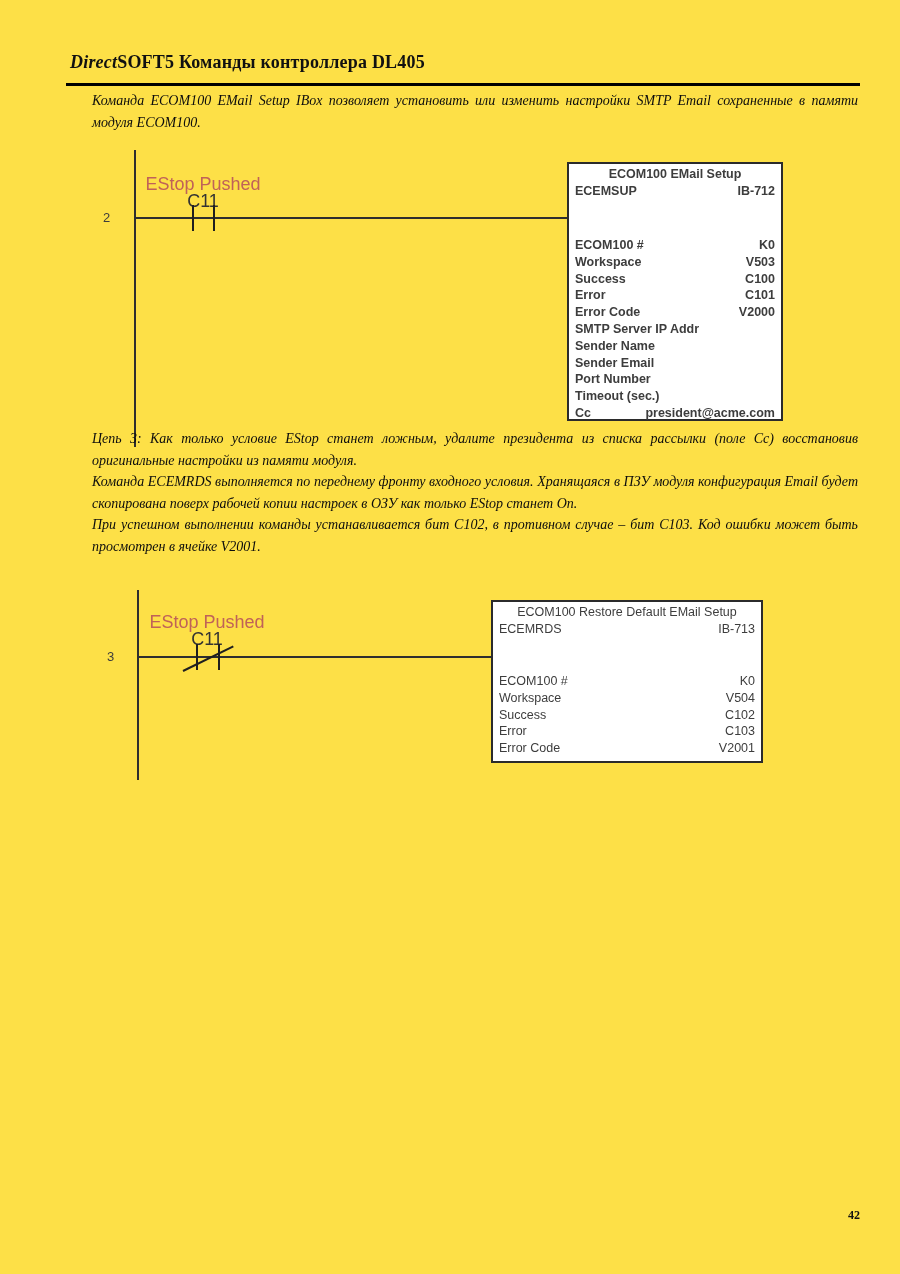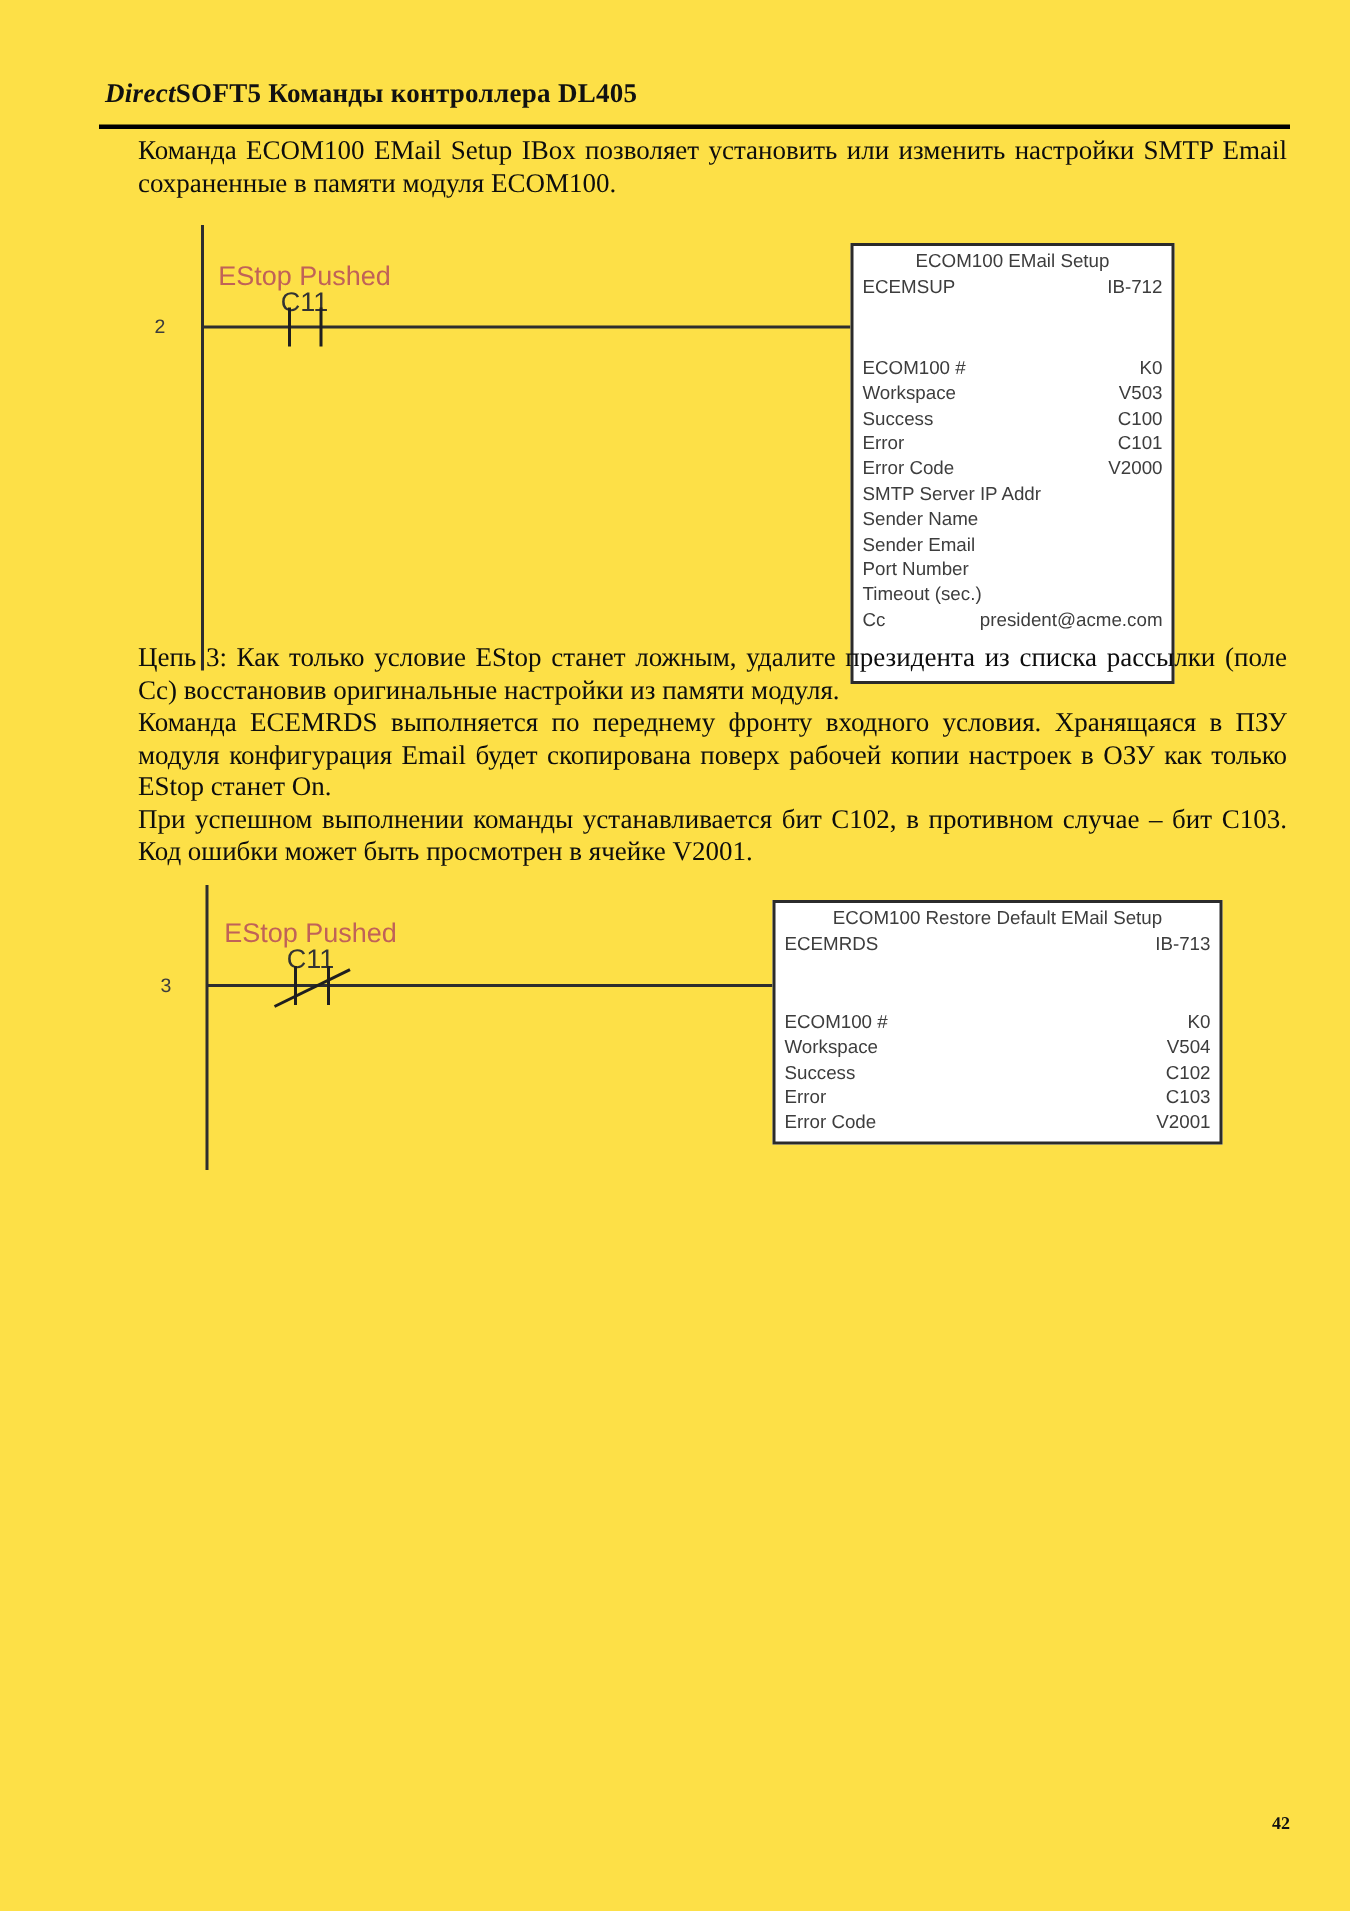--- a/index.html
+++ b/index.html
@@ -13,21 +13,21 @@
     position:absolute;left:70px;top:52px;
     font-size:18px;font-weight:bold;white-space:nowrap;letter-spacing:.2px;
   }
   .header-title .it{font-style:italic;}
   .header-rule{
     position:absolute;left:66px;top:83px;width:794px;height:3px;background:#000;
   }
   
   .para{
     position:absolute;left:92px;width:766px;
-    font-size:18px;line-height:21.5px;text-align:justify;color:#0d0d0d;
+    font-size:14px;line-height:21.5px;text-align:justify;color:#0d0d0d;font-style:italic;
   }
   .para p{margin:0;}
   
   .hline{position:absolute;height:2px;background:#2e2e2e;}
   .vline{position:absolute;width:2px;background:#2e2e2e;}
   .rung-num{
     position:absolute;font-family:"Liberation Sans",sans-serif;
     font-size:13px;color:#3d3d3d;
   }
   .contact-bar{position:absolute;width:2px;height:26px;background:#1f1f1f;}
@@ -75,21 +75,21 @@
 
   <div class="vline" style="left:134px;top:150px;height:297px;"></div>
   <div class="rung-num" style="left:103px;top:210px;">2</div>
   <div class="hline" style="left:135px;top:217px;width:432px;"></div>
 
   <div class="lad-label lad-comment" style="left:138px;top:174px;">EStop Pushed</div>
   <div class="lad-label lad-tag" style="left:138px;top:191px;">C11</div>
   <div class="contact-bar" style="left:192px;top:205px;"></div>
   <div class="contact-bar" style="left:213px;top:205px;"></div>
 
-  <div class="ibox" style="left:567px;top:162px;width:216px;height:294px;">
+  <div class="ibox" style="left:567px;top:162px;width:216px;height:259px;font-weight:bold;">
     <div class="title">ECOM100 EMail Setup</div>
     <div class="mnrow">
       <span>ECEMSUP</span>
       <span>IB-712</span>
     </div>
     <div class="spacer1"></div>
     <div class="prow">
       <span>ECOM100 #</span>
       <span>K0</span>
     </div>
@@ -144,21 +144,21 @@
   <div class="vline" style="left:137px;top:590px;height:190px;"></div>
   <div class="rung-num" style="left:107px;top:649px;">3</div>
   <div class="hline" style="left:138px;top:656px;width:377px;"></div>
 
   <div class="lad-label lad-comment" style="left:142px;top:612px;">EStop Pushed</div>
   <div class="lad-label lad-tag" style="left:142px;top:629px;">C11</div>
   <div class="contact-bar" style="left:196px;top:644px;"></div>
   <div class="contact-bar" style="left:218px;top:644px;"></div>
   <div class="nc-slash" style="left:183px;top:670px;width:56px;transform:rotate(-26deg);"></div>
 
-  <div class="ibox" style="left:515px;top:600px;width:300px;height:163px;">
+  <div class="ibox" style="left:491px;top:600px;width:272px;height:163px;">
     <div class="title">ECOM100 Restore Default EMail Setup</div>
     <div class="mnrow">
       <span>ECEMRDS</span>
       <span>IB-713</span>
     </div>
     <div class="spacer2"></div>
     <div class="prow">
       <span>ECOM100 #</span>
       <span>K0</span>
     </div>

